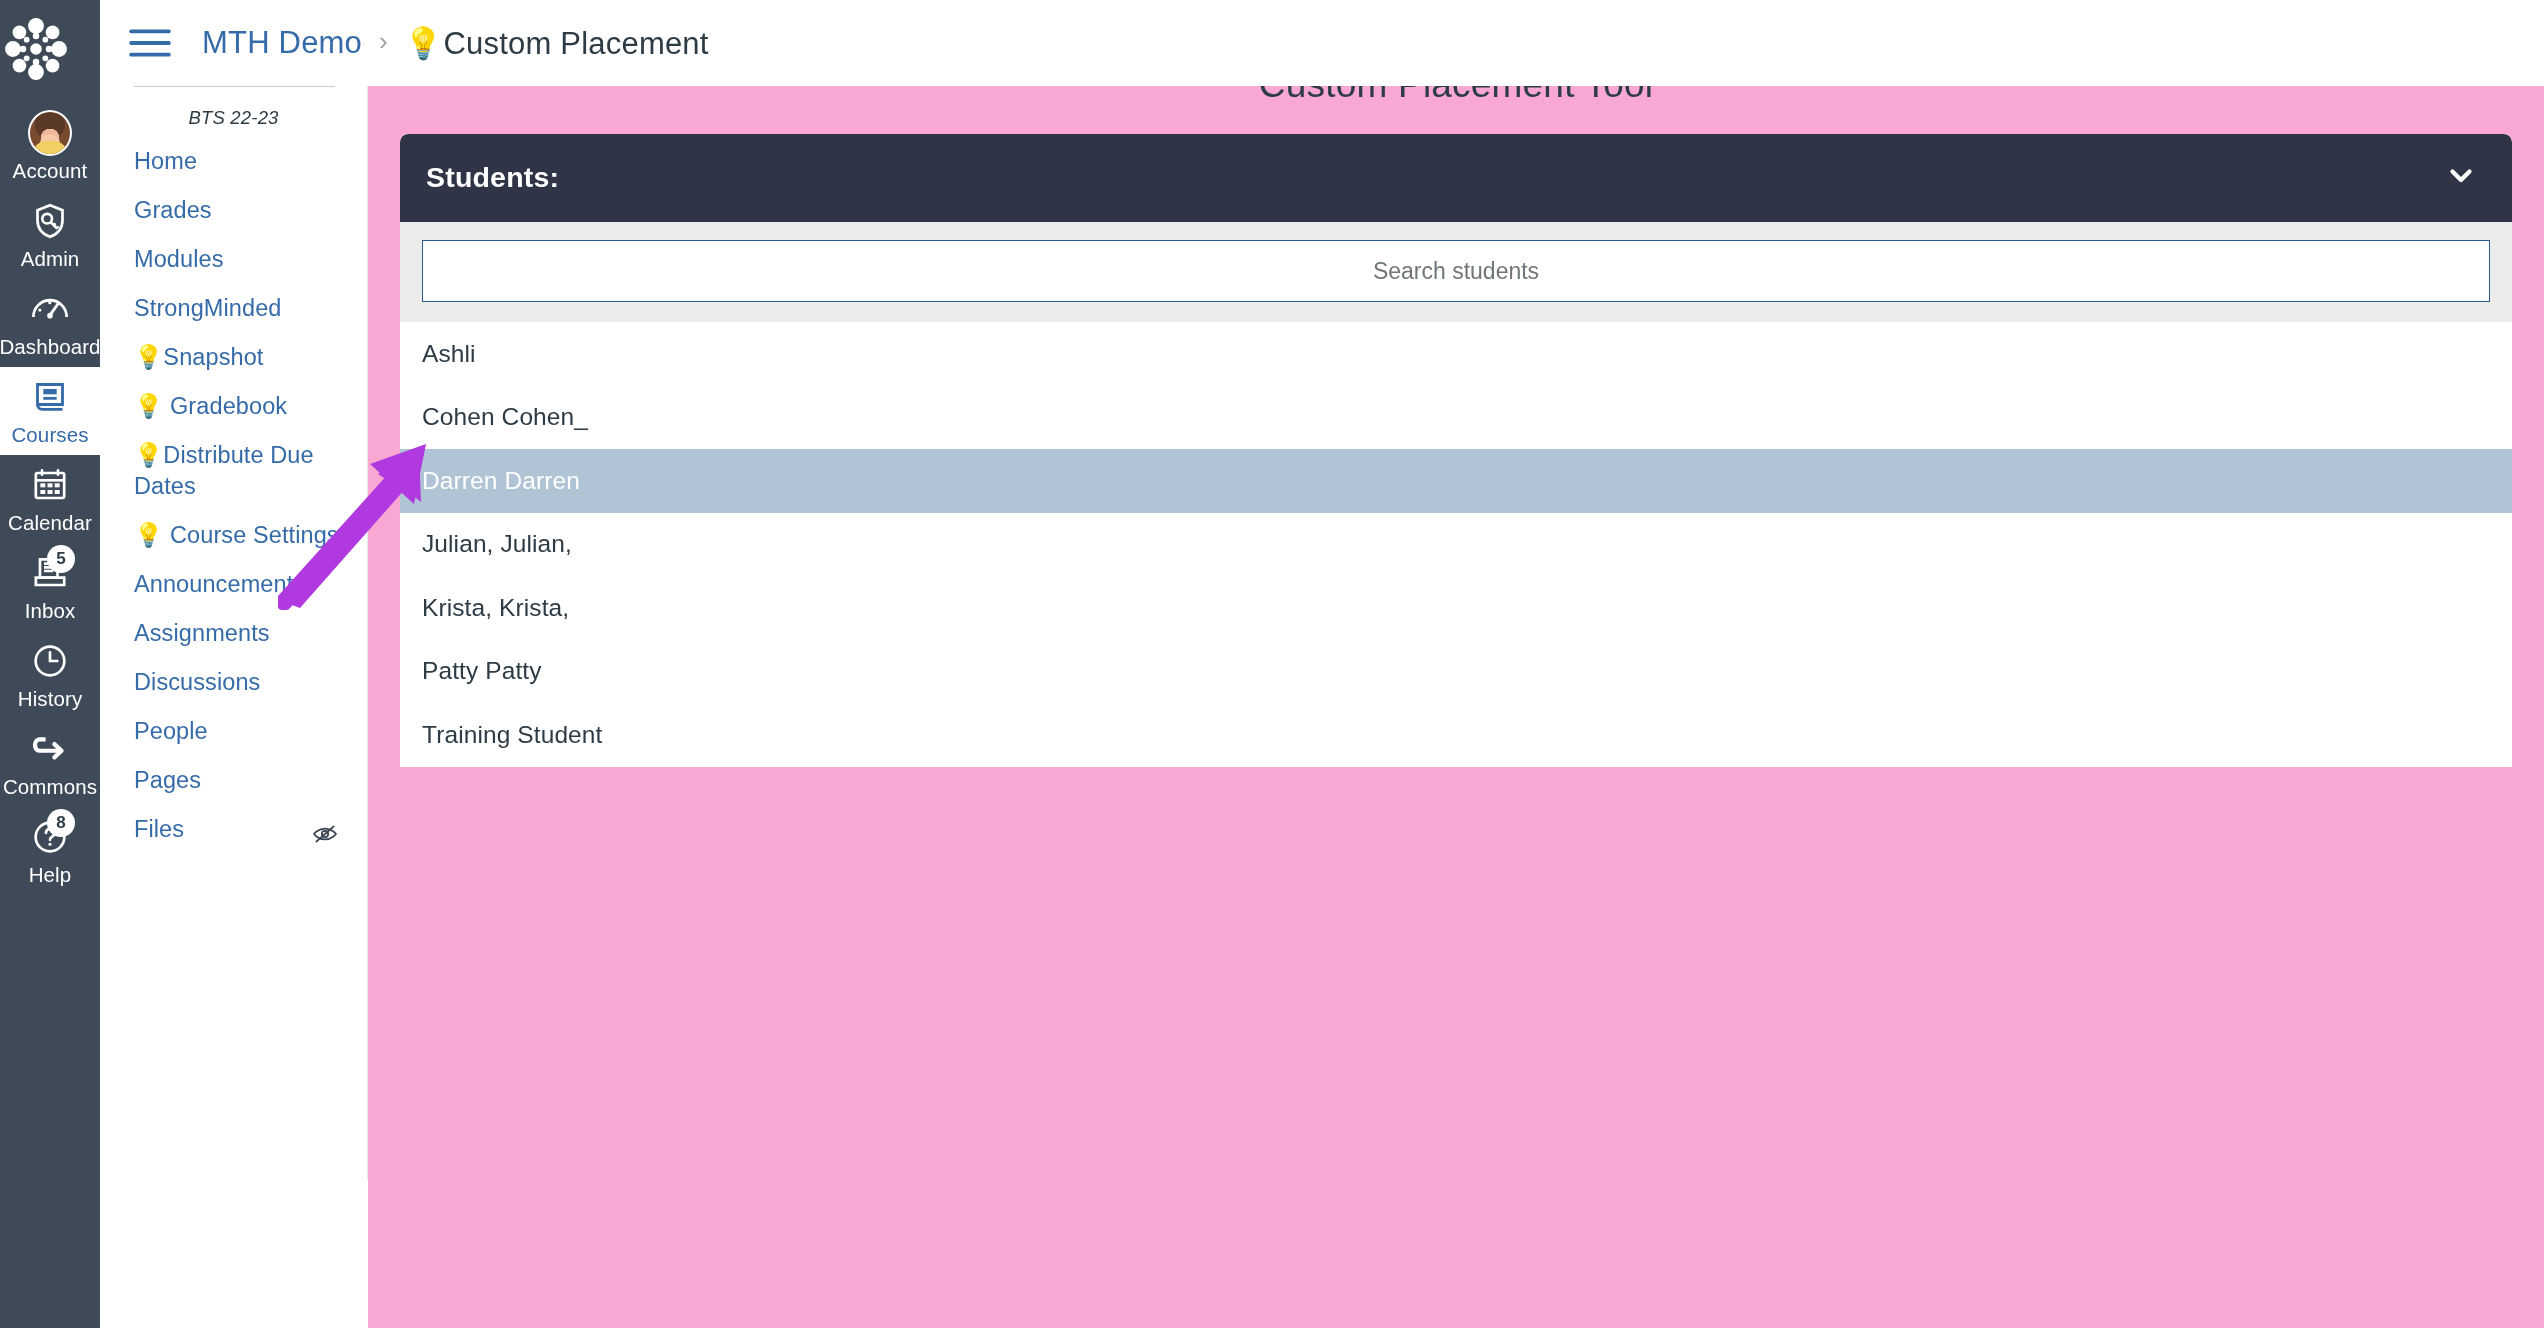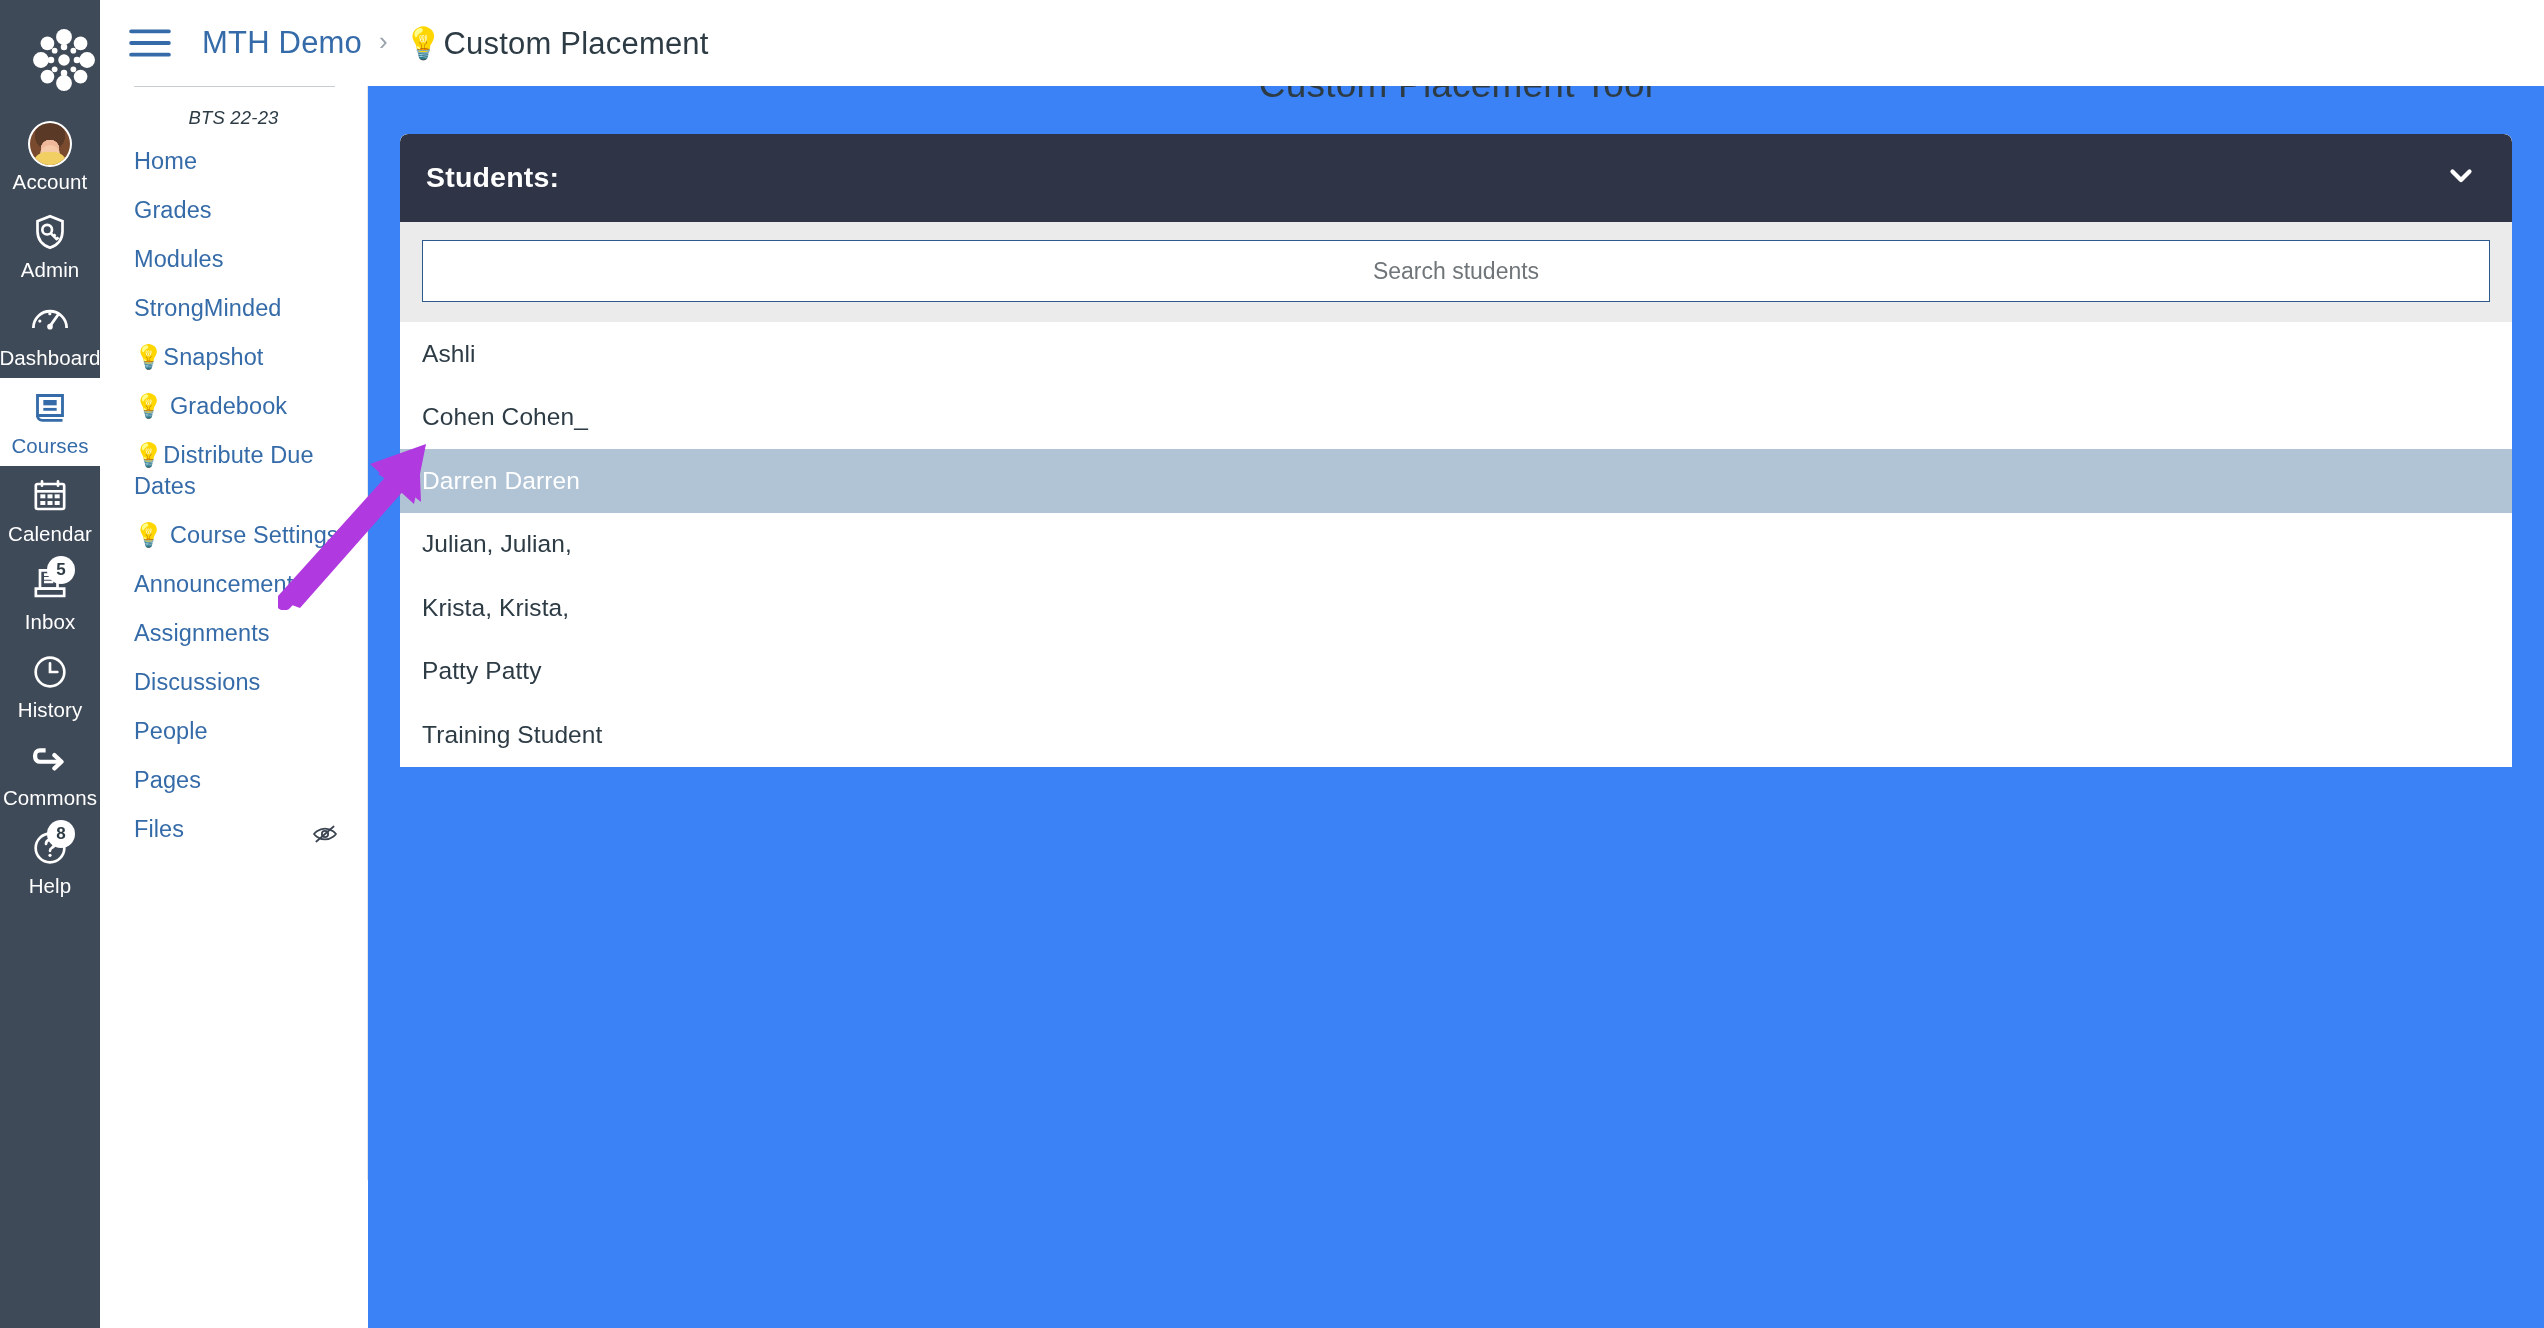--- a/index.html
+++ b/index.html
@@ -9,22 +9,22 @@
     font-family: "Liberation Sans", sans-serif;
     background: #ffffff;
   }
   #app { position: relative; width: 2544px; height: 1328px; display: flex; }
 
   
   #global-nav {
     width: 100px; height: 1328px;
     background: #3f4a58;
     flex: 0 0 100px;
-    display: flex; flex-direction: column; align-items: flex-end;
-    padding-top: 24px;
+    display: flex; flex-direction: column; align-items: flex-start;
+    padding-top: 13px;
   }
   .canvas-logo { width: 72px; height: 72px; margin-bottom: 18px; }
   .gnav-item {
     width: 100px; min-height: 88px;
     display: flex; flex-direction: column;
     align-items: center; justify-content: flex-start;
     padding-top: 8px;
     position: relative;
     text-decoration: none;
     color: #ffffff;
@@ -97,21 +97,21 @@
   .cnav-link {
     color: #356ba8; font-size: 23.5px; line-height: 31px;
     text-decoration: none; display: block;
     letter-spacing: .1px;
   }
   .eyeslash { flex: 0 0 28px; margin-top: 6px; margin-left: 6px; }
 
   
   #main {
     flex: 1 1 auto; height: 1328px;
-    background: #3b82f6;
+    background: #f9a8d4;
     padding: 0; position: relative;
     overflow: hidden;
   }
   .page-title {
     text-align: center;
     font-size: 37px; font-weight: 400;
     color: #2d3b45;
     padding: 64px 0 28px 0;
     letter-spacing: .2px;
   }

